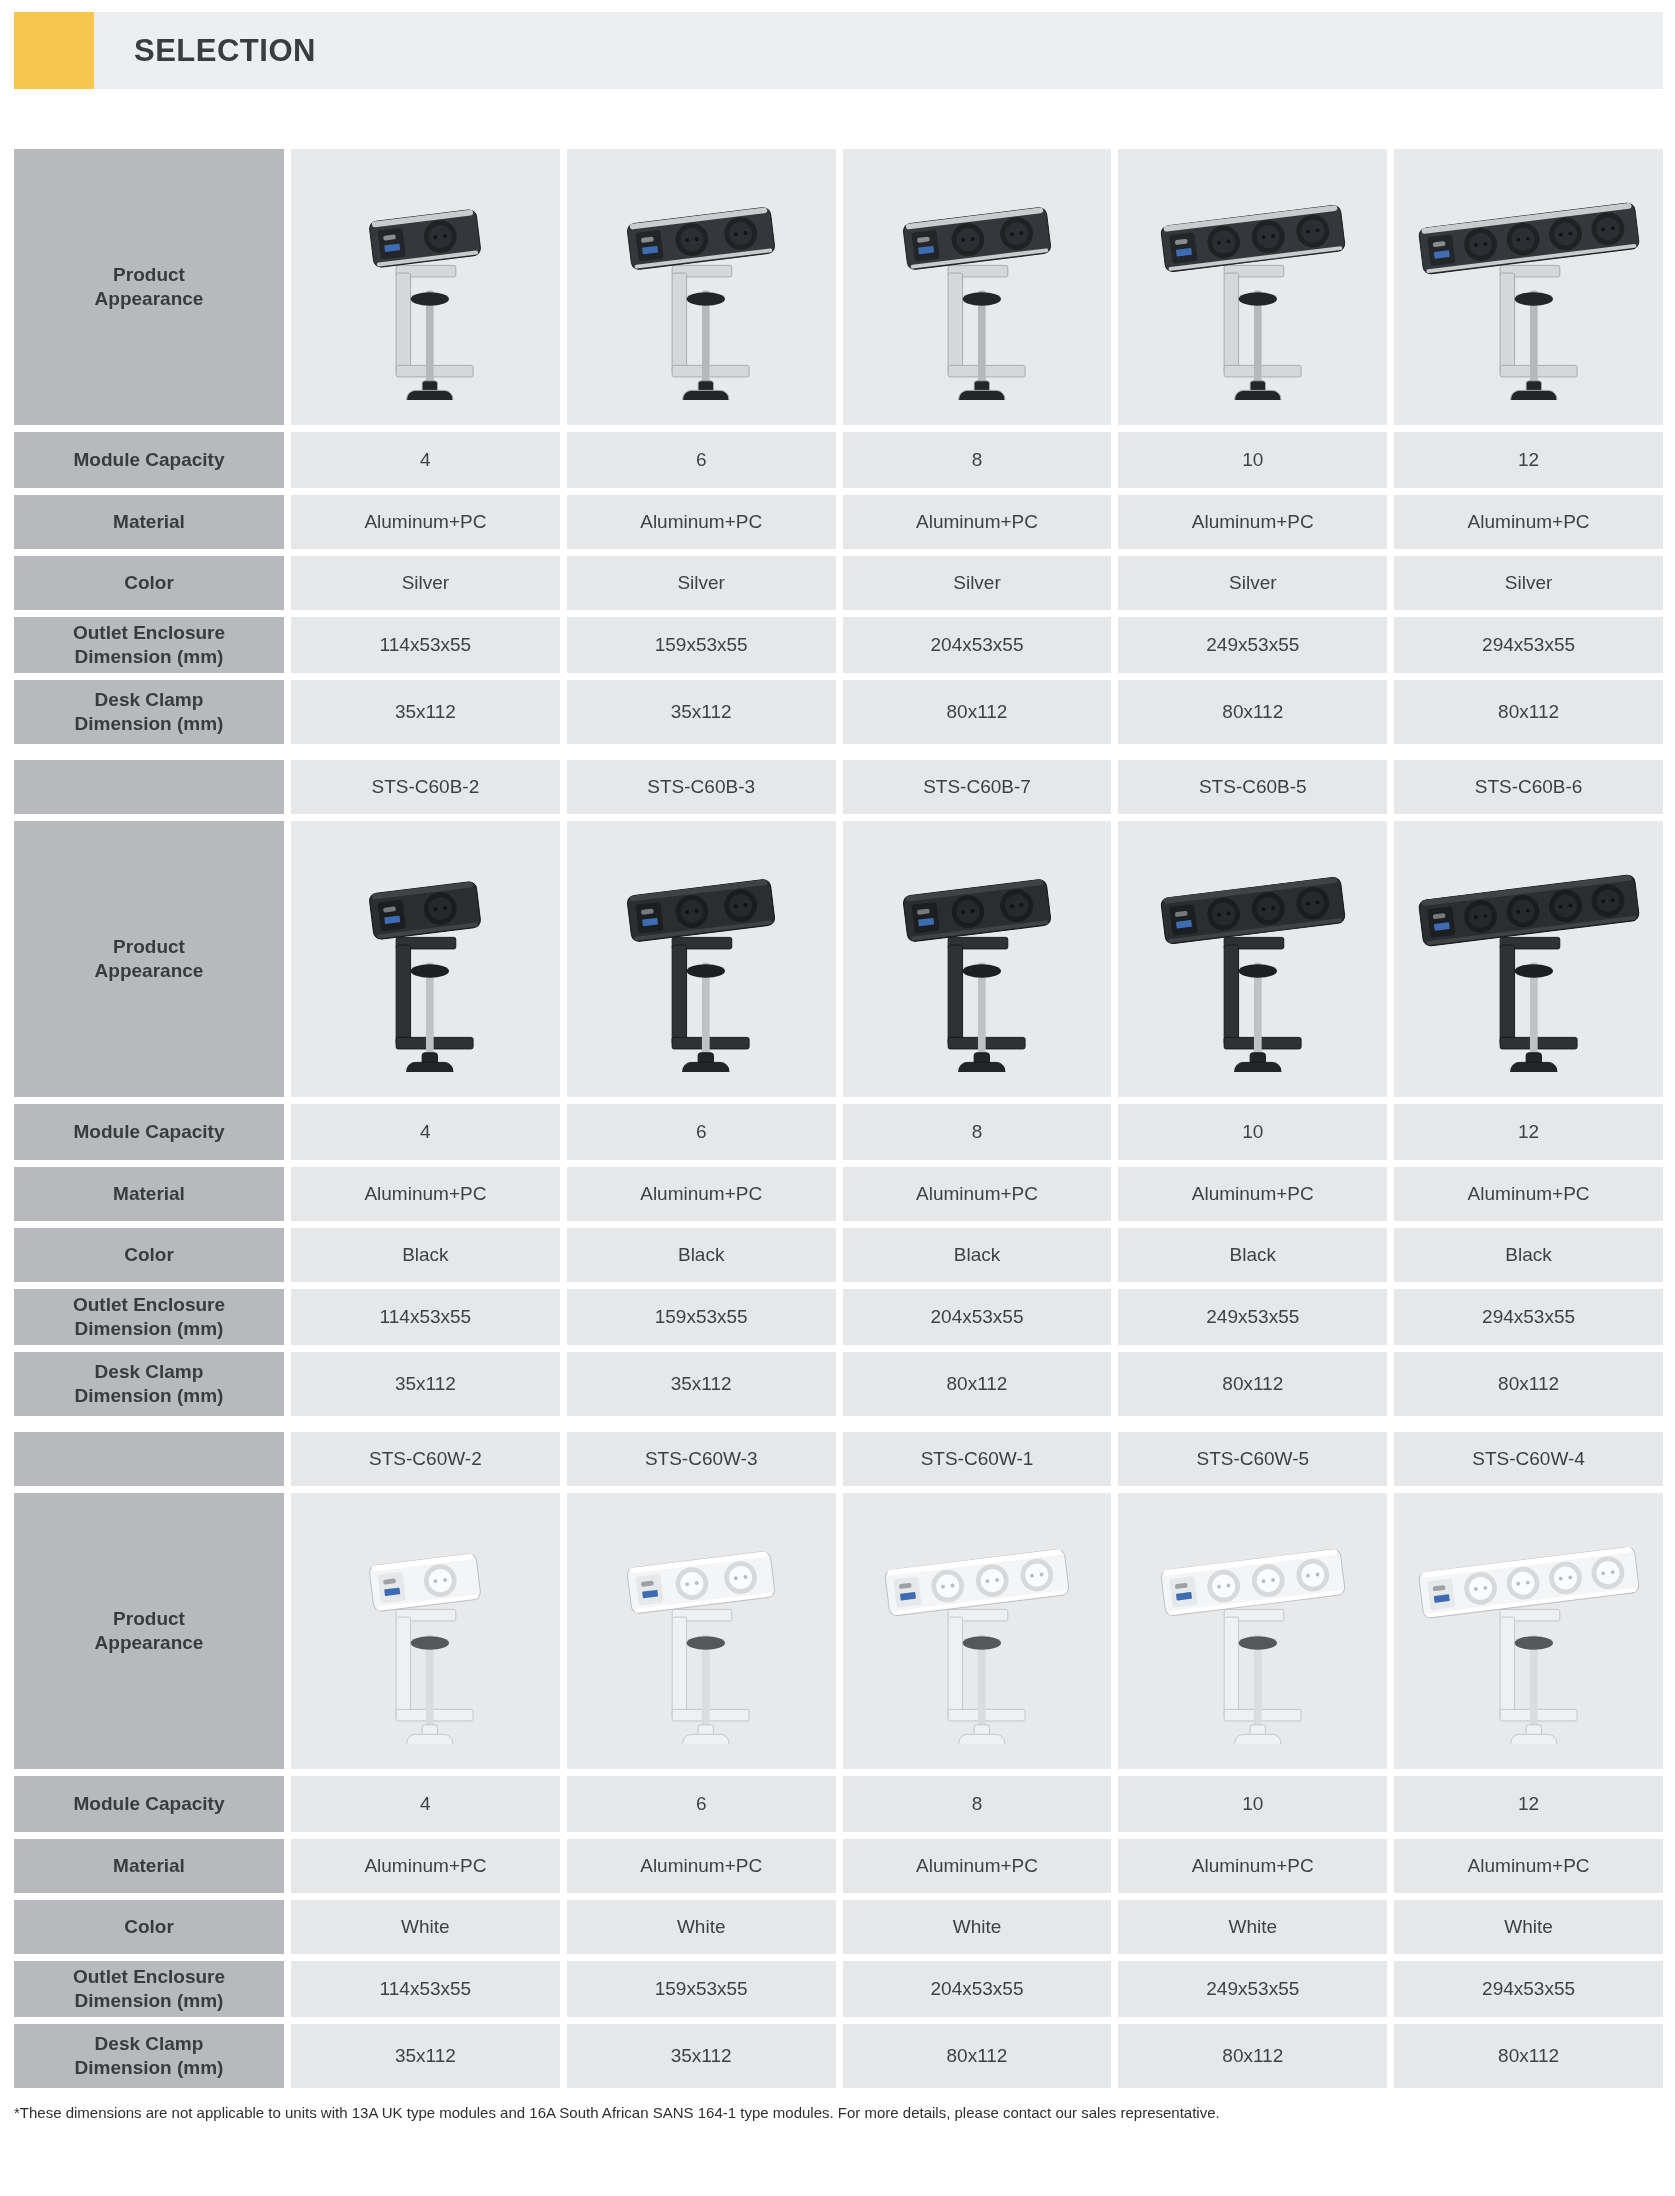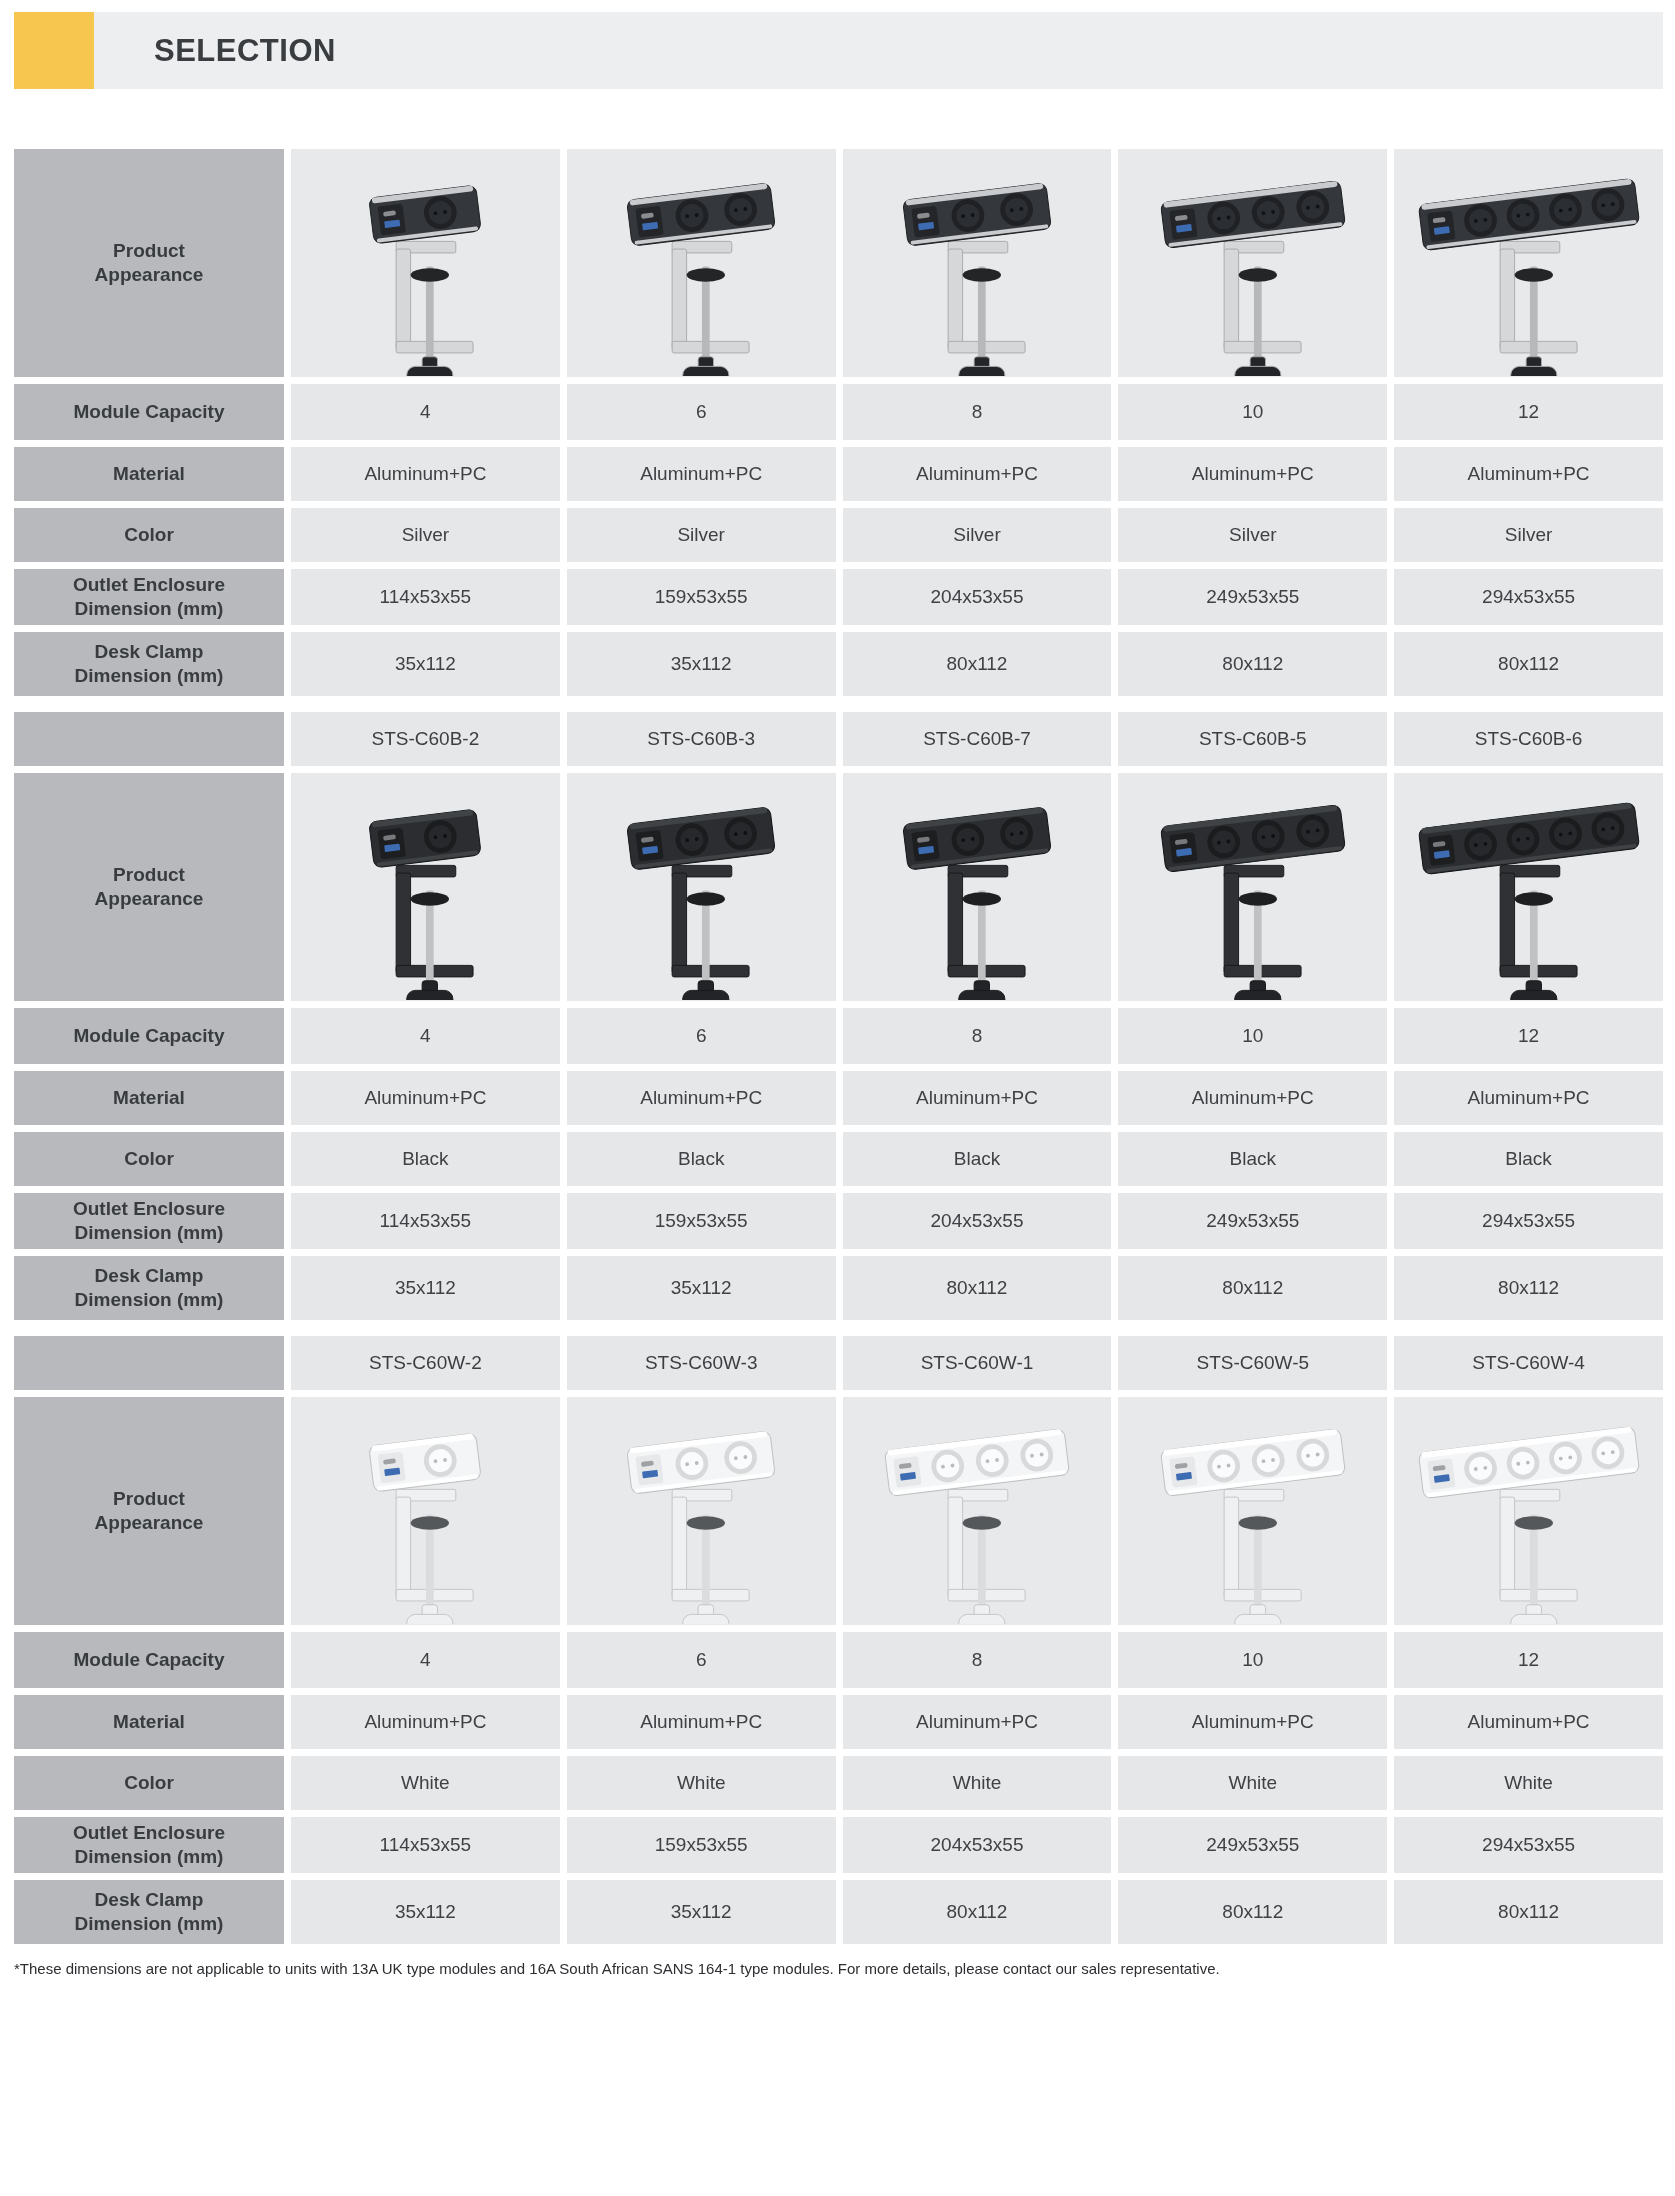--- a/index.html
+++ b/index.html
@@ -19,21 +19,21 @@
   .accent{
     width:80px;
     background:#F7C64F;
     flex:none;
   }
   .title-band{
     flex:1;
     background:#eceef0;
     display:flex;
     align-items:center;
-    padding-left:60px;
+    padding-left:40px;
   }
   .title-band h1{
     font-size:31px;
     font-weight:bold;
     letter-spacing:0.5px;
     color:#3a3d40;
   }
   
   .spec-table{margin:0 12px 12px 14px}
   .row{display:flex;gap:7px;margin-bottom:7px}
@@ -53,21 +53,21 @@
     width:270px;
     flex:none;
     background:#b7b9bc;
     font-weight:bold;
     color:#393c3f;
     white-space:pre-line;
     line-height:1.28;
   }
   .cell.model{font-size:19px;color:#3c3f42}
   .r-head{height:54px}
-  .r-product{height:228px}
+  .r-product{height:276px}
   .r-module{height:56px}
   .r-small{height:54px}
   .r-dim{height:56px}
   .r-clamp{height:64px}
   
   .footnote{
     margin:7px 14px 0 14px;
     font-size:15px;
     color:#2c2e31;
   }

